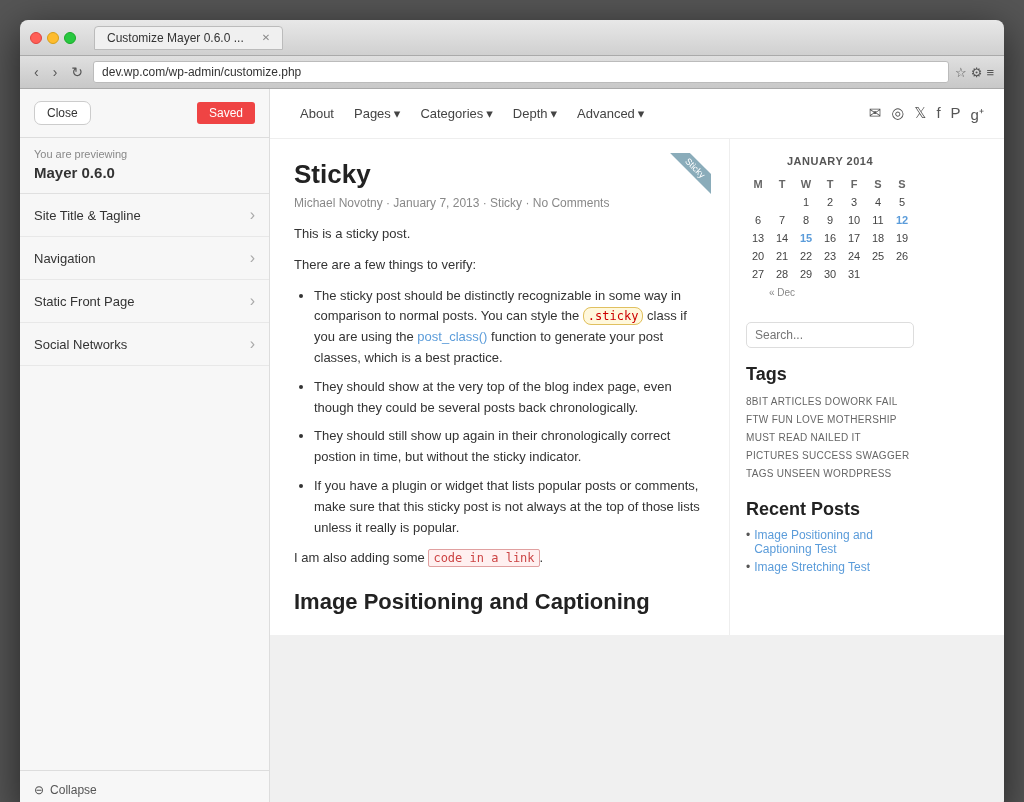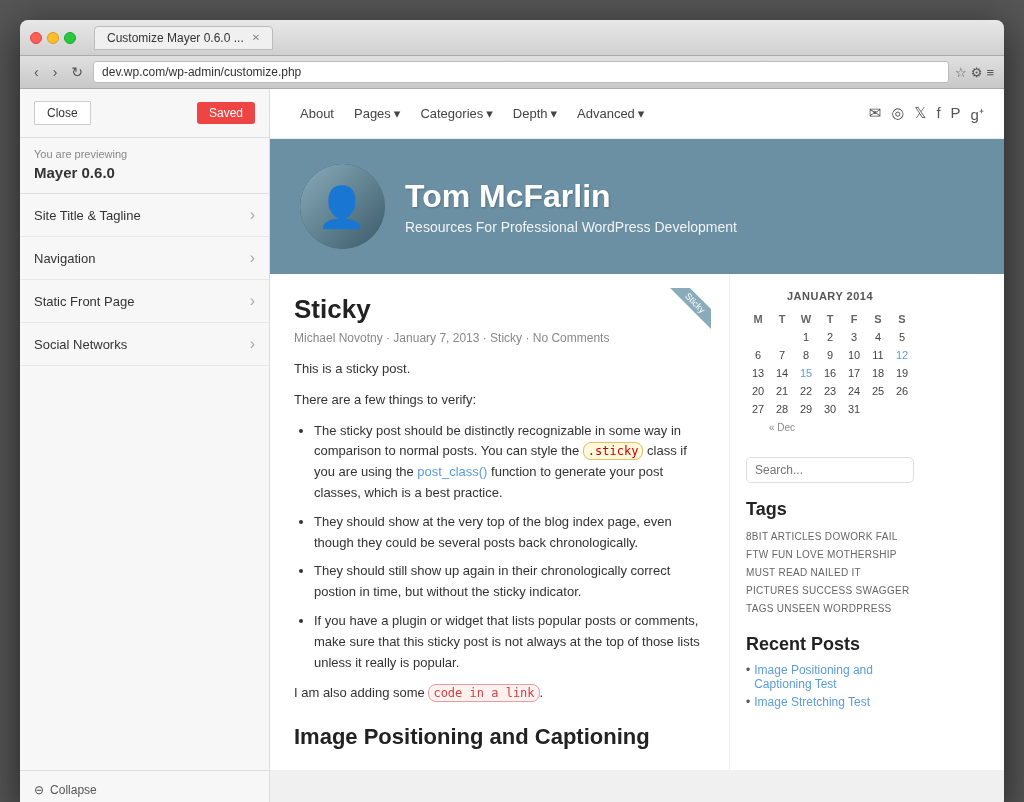--- a/index.html
+++ b/index.html
@@ -29,21 +29,21 @@
     .tl-green { background: #28c840; border: 1px solid #1aab29; }
     .browser-tab {
       background: #f0f0f0;
       border: 1px solid #bbb;
       border-radius: 4px 4px 0 0;
       padding: 4px 12px;
       font-size: 12px;
       color: #333;
       display: flex;
       align-items: center;
-      gap: 8px;
+      gap: 18px;
       margin-left: 10px;
     }
     .tab-close { color: #888; cursor: pointer; font-size: 10px; }
     .browser-toolbar {
       background: linear-gradient(#e0e0e0, #c8c8c8);
       padding: 5px 10px;
       display: flex;
       align-items: center;
       gap: 6px;
       border-bottom: 1px solid #aaa;
@@ -82,21 +82,21 @@
     .sidebar-header {
       padding: 12px 14px;
       border-bottom: 1px solid #ddd;
       display: flex;
       justify-content: space-between;
       align-items: center;
     }
     .close-btn {
       background: white;
       border: 1px solid #ccc;
-      border-radius: 1px;
+      border-radius: 7px;
       padding: 4px 12px;
       font-size: 12px;
       cursor: pointer;
       color: #333;
     }
     .saved-badge {
       background: #ef4444;
       color: white;
       border-radius: 3px;
       padding: 4px 12px;
@@ -278,21 +278,21 @@
       border-radius: 8px;
     }
     .link-blue { color: #5b9cda; text-decoration: none; }
     .code-link {
       color: #c44;
       background: #fff0f0;
       border: 1px solid #e0a0a0;
       padding: 1px 4px;
       font-family: monospace;
       font-size: 12px;
-      border-radius: 8px;
+      border-radius: 2px;
     }
 
     .next-post-title {
       font-size: 22px;
       font-weight: 700;
       color: #222;
       margin-top: 20px;
     }
 
     
@@ -323,21 +323,21 @@
       color: #666;
       font-weight: 600;
       padding: 3px 2px;
       text-align: center;
     }
     .calendar td {
       padding: 3px 2px;
       text-align: center;
       color: #444;
     }
-    .calendar td.today { color: #5b9cda; font-weight: 400; }
+    .calendar td.today { color: #5b9cda; font-weight: 700; }
     .cal-nav-row td {
       padding: 4px 2px;
       font-size: 10px;
       color: #888;
     }
 
     
     .search-box {
       width: 100%;
       border: 1px solid #ddd;
@@ -470,29 +470,20 @@
         <div class="site-nav-icons">
           <span>✉</span>
           <span>◎</span>
           <span>𝕏</span>
           <span>f</span>
           <span>P</span>
           <span>g⁺</span>
         </div>
       </div>
 
-      <div class="hero">
-        <div class="hero-avatar">
-          <div class="avatar-placeholder"></div>
-        </div>
-        <div class="hero-text">
-          <h1>Tom McFarlin</h1>
-          <p>Resources For Professional WordPress Development</p>
-        </div>
-      </div>
 
       <div class="content-area">
 
         <div class="main-content">
           <div class="sticky-badge-wrap">
             <div style="position:absolute;top:-6px;right:-6px;width:50px;height:50px;overflow:hidden;">
               <div style="background:#8aacba;color:white;font-size:9px;text-align:center;transform:rotate(45deg);transform-origin:center;position:absolute;top:8px;right:-14px;width:60px;padding:2px 0;">Sticky</div>
             </div>
             <h2 class="post-title">Sticky</h2>
           </div>

